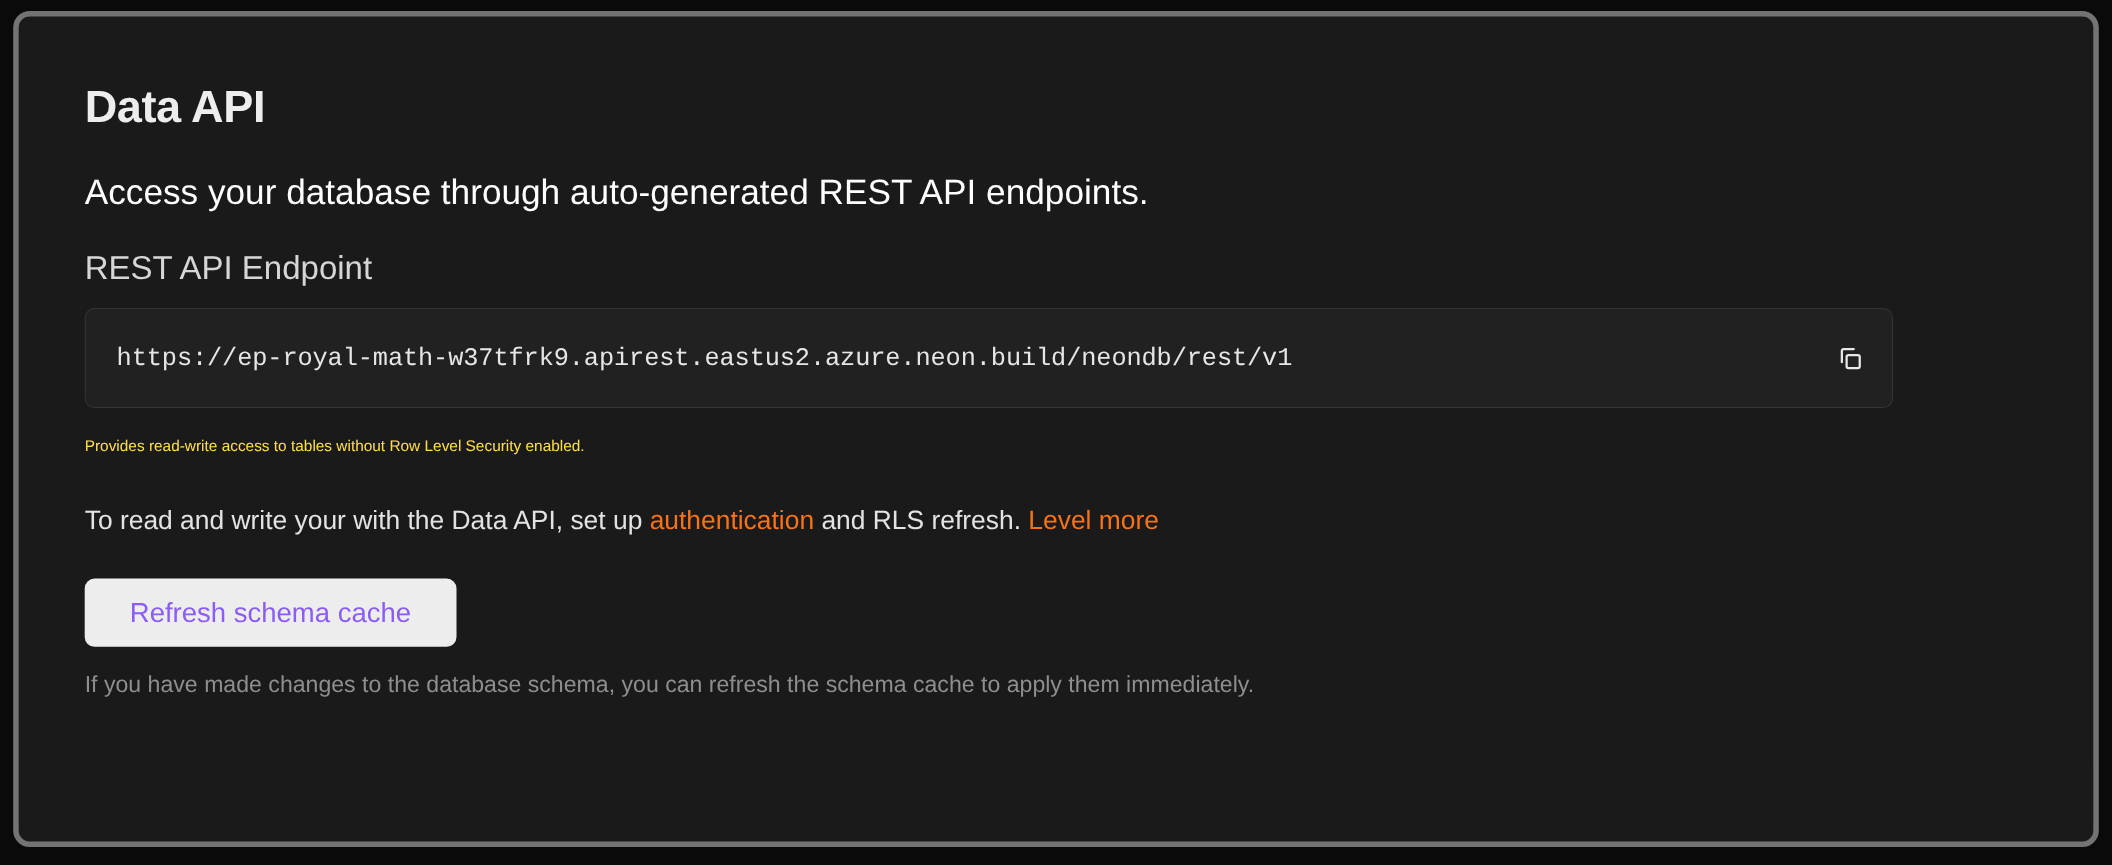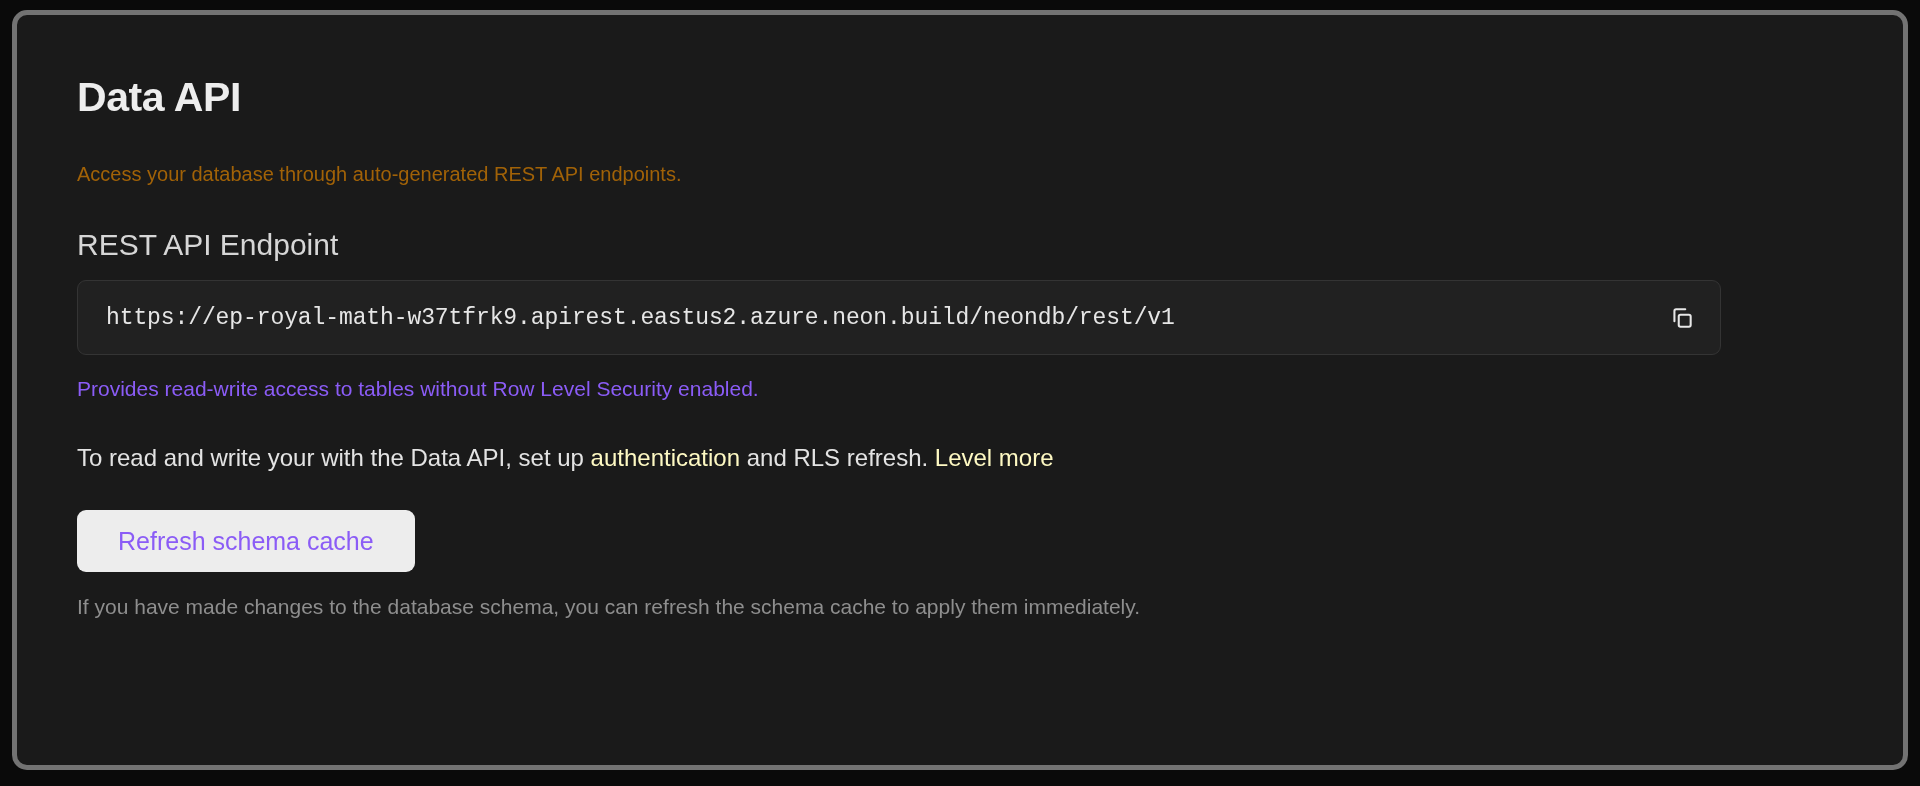--- a/index.html
+++ b/index.html
@@ -44,42 +44,42 @@
     line-height: 48px;
     font-weight: bold;
     color: #ededed;
     letter-spacing: -0.4px;
   }
 
   
   .card-desc {
     margin: 0;
     padding-top: 38px;
-    font-size: 20px;
-    line-height: 30px;
-    color: #a16207;
+    font-size: 32px;
+    line-height: 30px;
+    color: #ffffff;
     font-weight: normal;
   }
 
   
   .field-block {
     padding-top: 43px;
   }
   .field-label {
     font-size: 30px;
     line-height: 26px;
     color: #d6d6d6;
     display: block;
   }
 
   .input-wrap {
     margin-top: 22px;
     position: relative;
     width: 1644px;
-    height: 75px;
+    height: 91px;
     box-sizing: border-box;
     background: #212121;
     border: 1px solid #343434;
     border-radius: 9px;
     display: flex;
     align-items: center;
   }
   .endpoint-value {
     flex: 1 1 auto;
     padding-left: 28px;
@@ -108,35 +108,35 @@
     background: transparent;
     border: none;
     padding: 0;
     cursor: pointer;
   }
   .copy-btn svg { display: block; }
 
   .field-help {
     margin: 0;
     padding-top: 21px;
-    font-size: 21px;
+    font-size: 14px;
     line-height: 26px;
-    color: #8b5cf6;
+    color: #fde047;
   }
 
   
   .info-line {
     margin: 0;
     padding-top: 41px;
     font-size: 24px;
     line-height: 30px;
     color: #e3e3e3;
   }
   .info-line a {
-    color: #fef9c3;
+    color: #f97316;
     text-decoration: none;
   }
 
   
   .btn-row {
     padding-top: 37px;
   }
   .refresh-btn {
     display: inline-block;
     background: #ededed;

